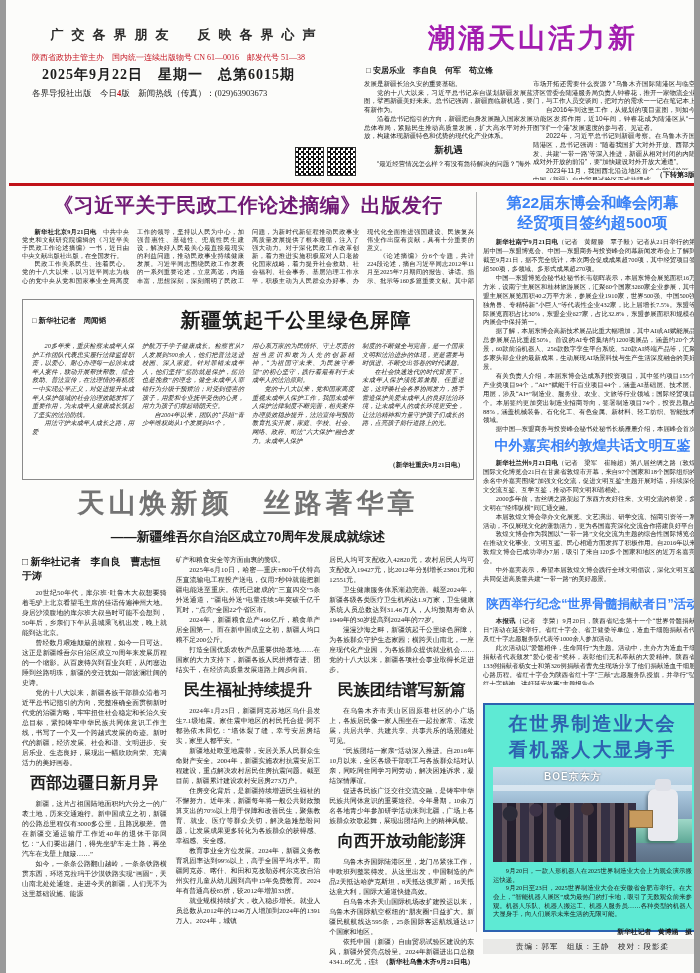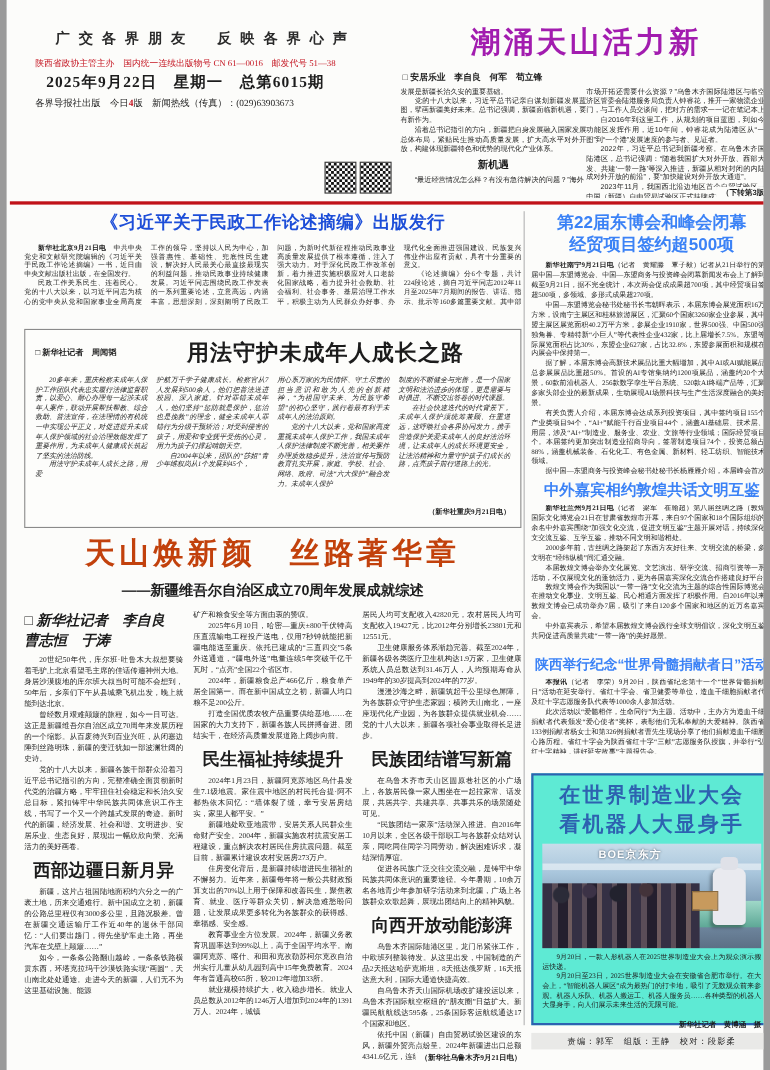--- a/index.html
+++ b/index.html
@@ -35,48 +35,48 @@
   p.b { font-size:6.5px; line-height:8.7px; text-align:justify; text-indent:2em; }
   p.b.cont { text-indent:0; }
   .subhead { font-size:9.5px; font-weight:bold; text-align:center; margin:3px 0; }
   .turn-note { position:absolute; right:0; bottom:0; background:#fcfcfa;
                font-size:7px; font-weight:bold; padding-left:5px; }
 
   .red-rule { position:absolute; left:3px; top:183px; width:694px; height:3px; background:#c01218; }
 
   
   .lead { position:absolute; left:16px; top:192px; width:452px; }
-  .lead-title { font-size:16px; font-weight:bold; text-align:center; white-space:nowrap;
-                letter-spacing:0.5px; color:#1d4ed8; }
+  .lead-title { font-size:20px; font-weight:bold; text-align:center; white-space:nowrap;
+                letter-spacing:0.5px; color:#701a75; }
   .lead-body { display:flex; gap:8px; height:56px; overflow:hidden; margin-top:9px; }
   .lead-body .c { flex:1; }
   p.s { font-size:6.3px; line-height:8.1px; text-align:justify; text-indent:2em; }
   p.s.cont { text-indent:0; }
   b.dl { font-weight:bold; }
 
   
   .lawbox { position:absolute; left:16px; top:299px; width:452px; height:181px;
             border:1px solid #8a8a8a; padding:7px 9px 6px; background:#fdfdfb; }
   .lb-head { display:flex; align-items:center; }
   .lb-byline { width:96px; font-size:7.5px; font-weight:bold; }
   .lb-title { flex:1; text-align:center; font-size:20px; font-weight:bold; letter-spacing:1px; }
   .lb-cols { display:flex; gap:8px; height:128px; overflow:hidden; margin-top:8px; }
   .lb-col { flex:1; position:relative; font-style:italic; }
   .lb-col p.s { font-size:6.3px; line-height:8.6px; }
   .lb-date { position:absolute; right:0; bottom:0; background:#fdfdfb; font-size:6.5px;
              font-weight:bold; font-style:normal; padding-left:4px; }
 
   
   .xj { position:absolute; left:16px; top:485px; width:452px; }
-  .xj-title { font-size:27px; font-weight:bold; text-align:center; letter-spacing:4px; color:#c2410c; }
+  .xj-title { font-size:27px; font-weight:bold; text-align:center; letter-spacing:4px; color:#737373; }
   .xj-sub { font-size:13px; font-weight:bold; text-align:center; margin-top:7px; }
   .xj-body { display:flex; gap:9px; height:412px; overflow:hidden; margin-top:9px; }
   .xj-col { flex:1; position:relative; }
   .xj-col p.b { font-size:6.8px; line-height:10px; }
-  .xj-byline { font-size:13px; font-weight:bold; margin-bottom:5px;font-style:italic; }
+  .xj-byline { font-size:10px; font-weight:bold; margin-bottom:5px; }
   .xj-sh { font-size:16px; font-weight:bold; text-align:center; margin:5px 0; }
   .xj-date { position:absolute; right:0; bottom:0; background:#fcfcfa; font-size:6.8px;
              font-weight:bold; padding-left:4px; }
 
   .vrule { position:absolute; left:470px; top:192px; width:1px; height:740px; background:#b3b3b3; }
 
   
   .rc { position:absolute; left:477px; width:219px; }
   .rc-title { font-size:15.5px; font-weight:bold; text-align:center; line-height:1.3; color:#3b82f6; }
   .rc-title.one { font-size:14px; white-space:nowrap; }
@@ -170,21 +170,21 @@
       <div class="c">
         <p class="s cont">现代化全面推进强国建设、民族复兴伟业作出应有贡献，具有十分重要的意义。</p>
         <p class="s">《论述摘编》分6个专题，共计224段论述，摘自习近平同志2012年11月至2025年7月期间的报告、讲话、指示、批示等160多篇重要文献。其中部分论述是第一次公开发表。</p>
       </div>
     </div>
   </div>
 
   <div class="lawbox">
     <div class="lb-head">
       <div class="lb-byline">□ 新华社记者　周闻韬</div>
-      <div class="lb-title sans">用法守护未成年人成长之路</div>
+      <div class="lb-title sans">新疆筑起千公里绿色屏障</div>
     </div>
     <div class="lb-cols">
       <div class="lb-col">
         <p class="s">20多年来，重庆检察未成年人保护工作团队代表忠实履行法律监督职责，以爱心、耐心办理每一起涉未成年人案件，联动开展帮扶帮教、综合救助、普法宣传，在法理情的有机统一中实现公平正义，对促进提升未成年人保护领域的社会治理效能发挥了重要作用，为未成年人健康成长筑起了坚实的法治防线。</p>
         <p class="s">用法守护未成年人成长之路，用爱</p>
       </div>
       <div class="lb-col">
         <p class="s cont">护航万千学子健康成长。检察官从7人发展到500余人，他们把普法送进校园、深入家庭。针对罪错未成年人，他们坚持“惩防就是保护，惩治也是挽救”的理念，健全未成年人罪错行为分级干预矫治；对受到侵害的孩子，用爱和专业抚平受伤的心灵，用力为孩子们撑起晴朗天空。</p>
         <p class="s">自2004年以来，团队的“莎姐”青少年维权岗从1个发展到45个，</p>
       </div>

